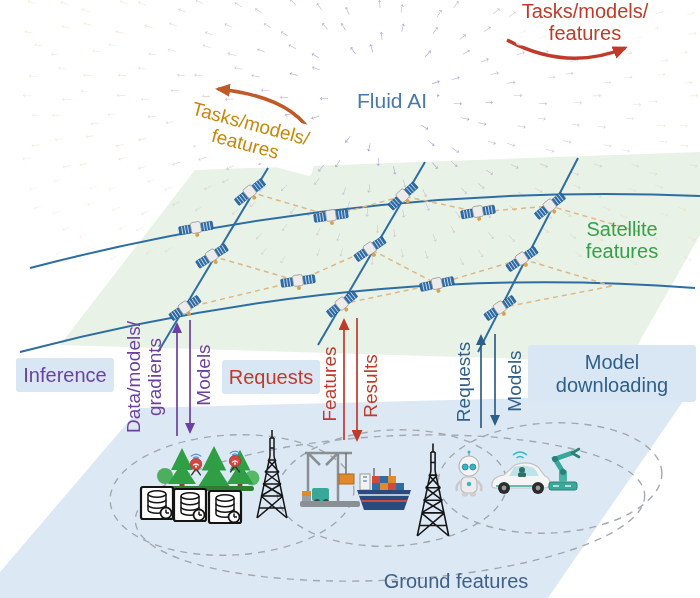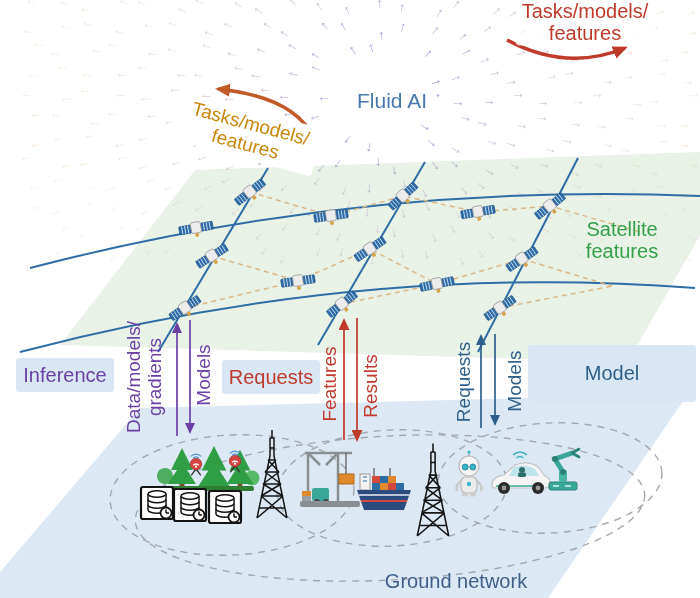--- a/index.html
+++ b/index.html
@@ -515,30 +515,31 @@
     <div>features</div>
   </div>
 
   <div class="lbl fluid steel center" style="left:392px;top:101px">Fluid AI</div>
 
   <div class="lbl nettext greenTx center" style="left:622px;top:240px">
     <div>Satellite</div>
     <div>features</div>
   </div>
 
-  <div class="lbl nettext groundTx center" style="left:456px;top:581px">Ground network</div>
+  <div class="lbl nettext groundTx center" style="left:456px;top:581px">Ground features</div>
 
   <div class="chip purple" style="left:16px;top:358px;width:98px;height:34px">
     <div>Inference</div>
   </div>
   <div class="chip red" style="left:222px;top:360px;width:98px;height:34px">
     <div>Requests</div>
   </div>
   <div class="chip dkblue" style="left:528px;top:345px;width:168px;height:57px">
     <div>Model</div>
+    <div>downloading</div>
   </div>
 
   <div class="vlabel purple" style="left:145px;top:377px">
     <div>Data/models/</div>
     <div>gradients</div>
   </div>
   <div class="vlabel purple" style="left:204px;top:375px">Models</div>
   <div class="vlabel red" style="left:330px;top:384px">Features</div>
   <div class="vlabel red" style="left:371px;top:386px">Results</div>
   <div class="vlabel dkblue" style="left:464px;top:382px">Requests</div>

